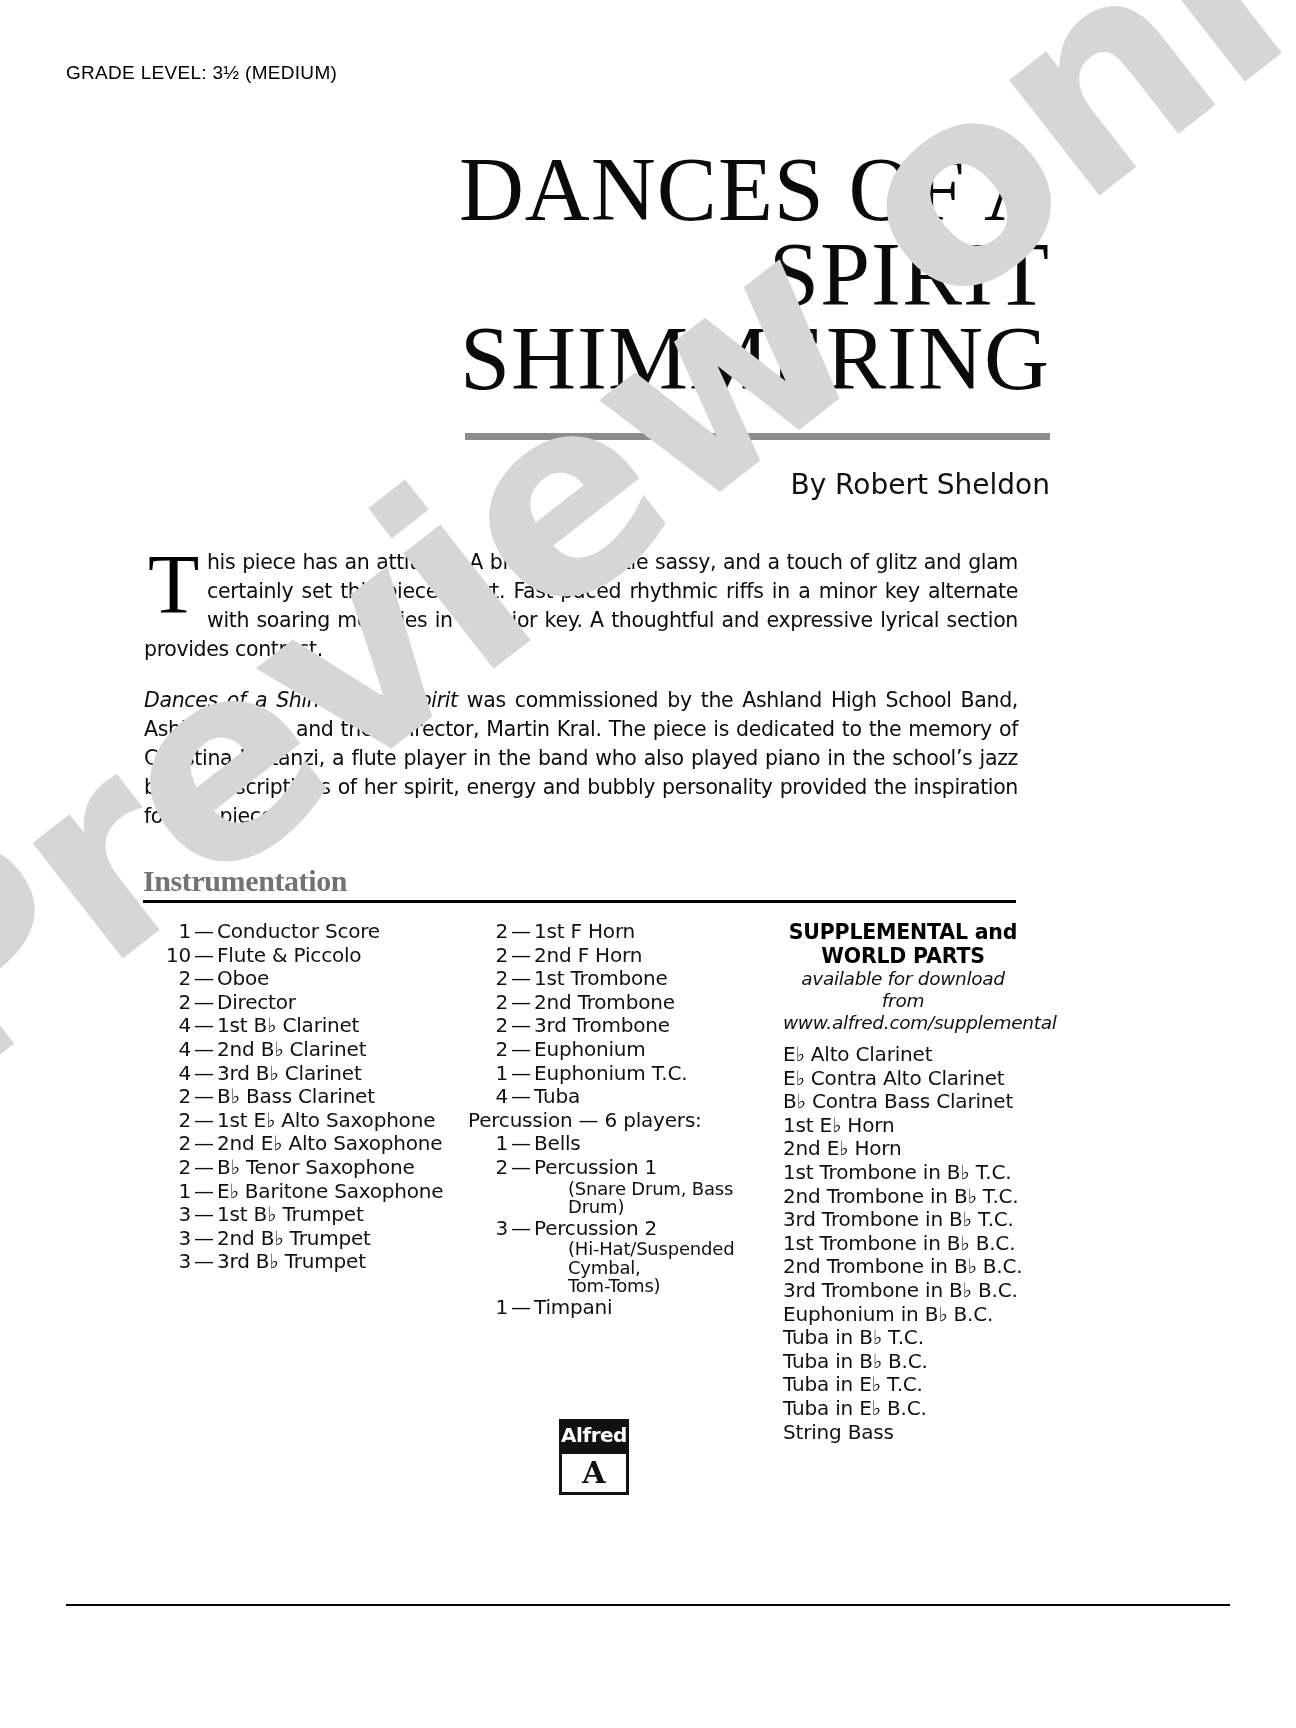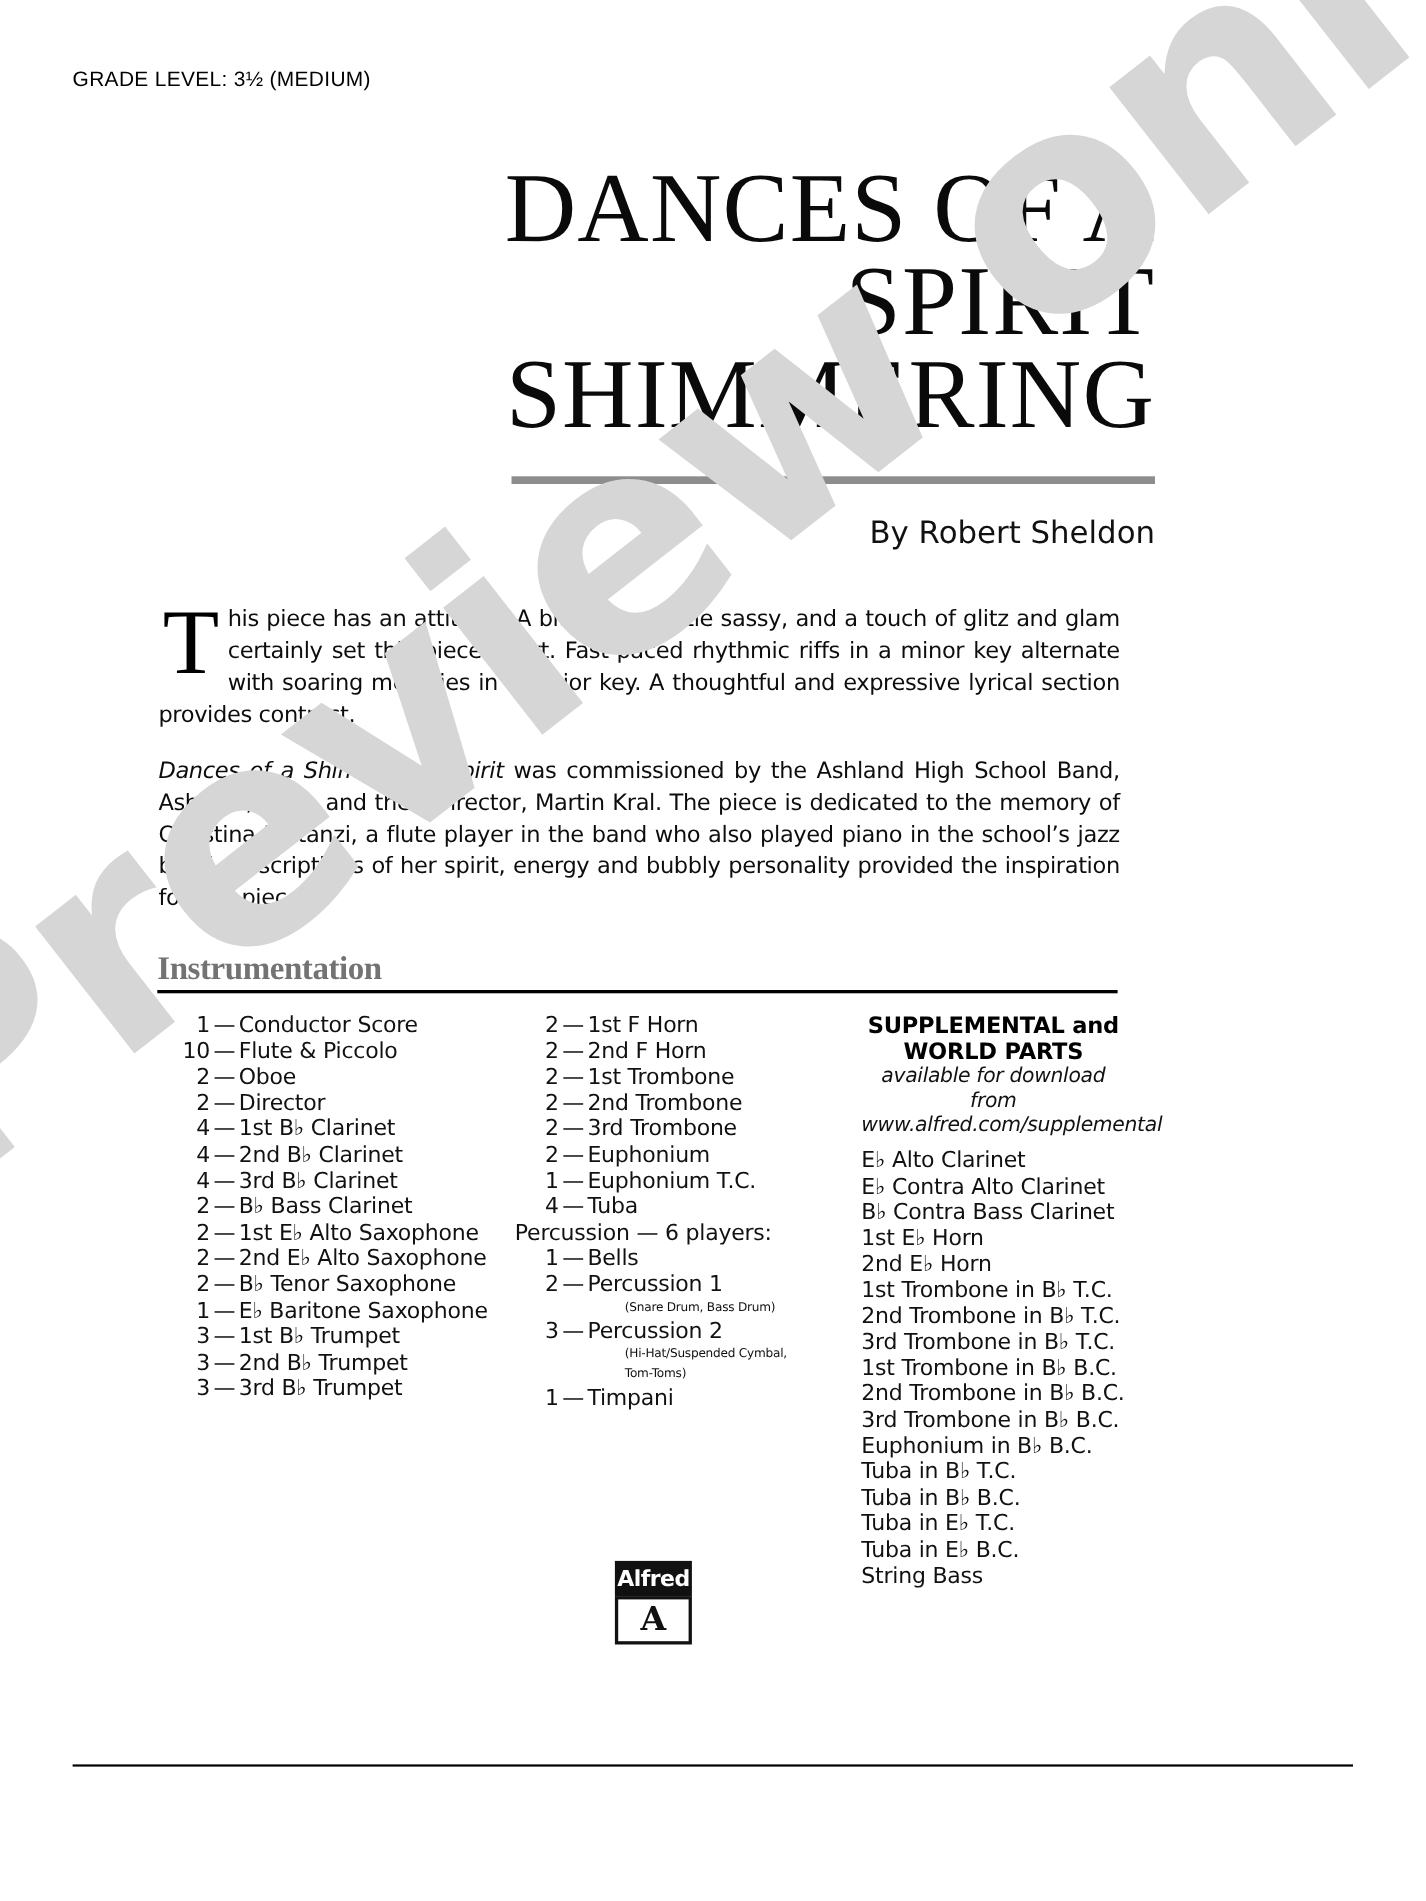--- a/index.html
+++ b/index.html
@@ -194,21 +194,21 @@
   }
   .ins-name {
     flex: 1 1 auto;
     white-space: nowrap;
   }
   .ins-row.no-qty .ins-heading-text {
     white-space: nowrap;
   }
   .ins-sub {
     font-family: "DejaVu Sans", sans-serif;
-    font-size: 11px;
+    font-size: 18px;
     line-height: 18.5px;
     color: #111;
     padding-left: 100px;
     letter-spacing: -0.2px;
   }
 
   
   .supp-title {
     text-align: center;
     font-family: "DejaVu Sans", sans-serif;

